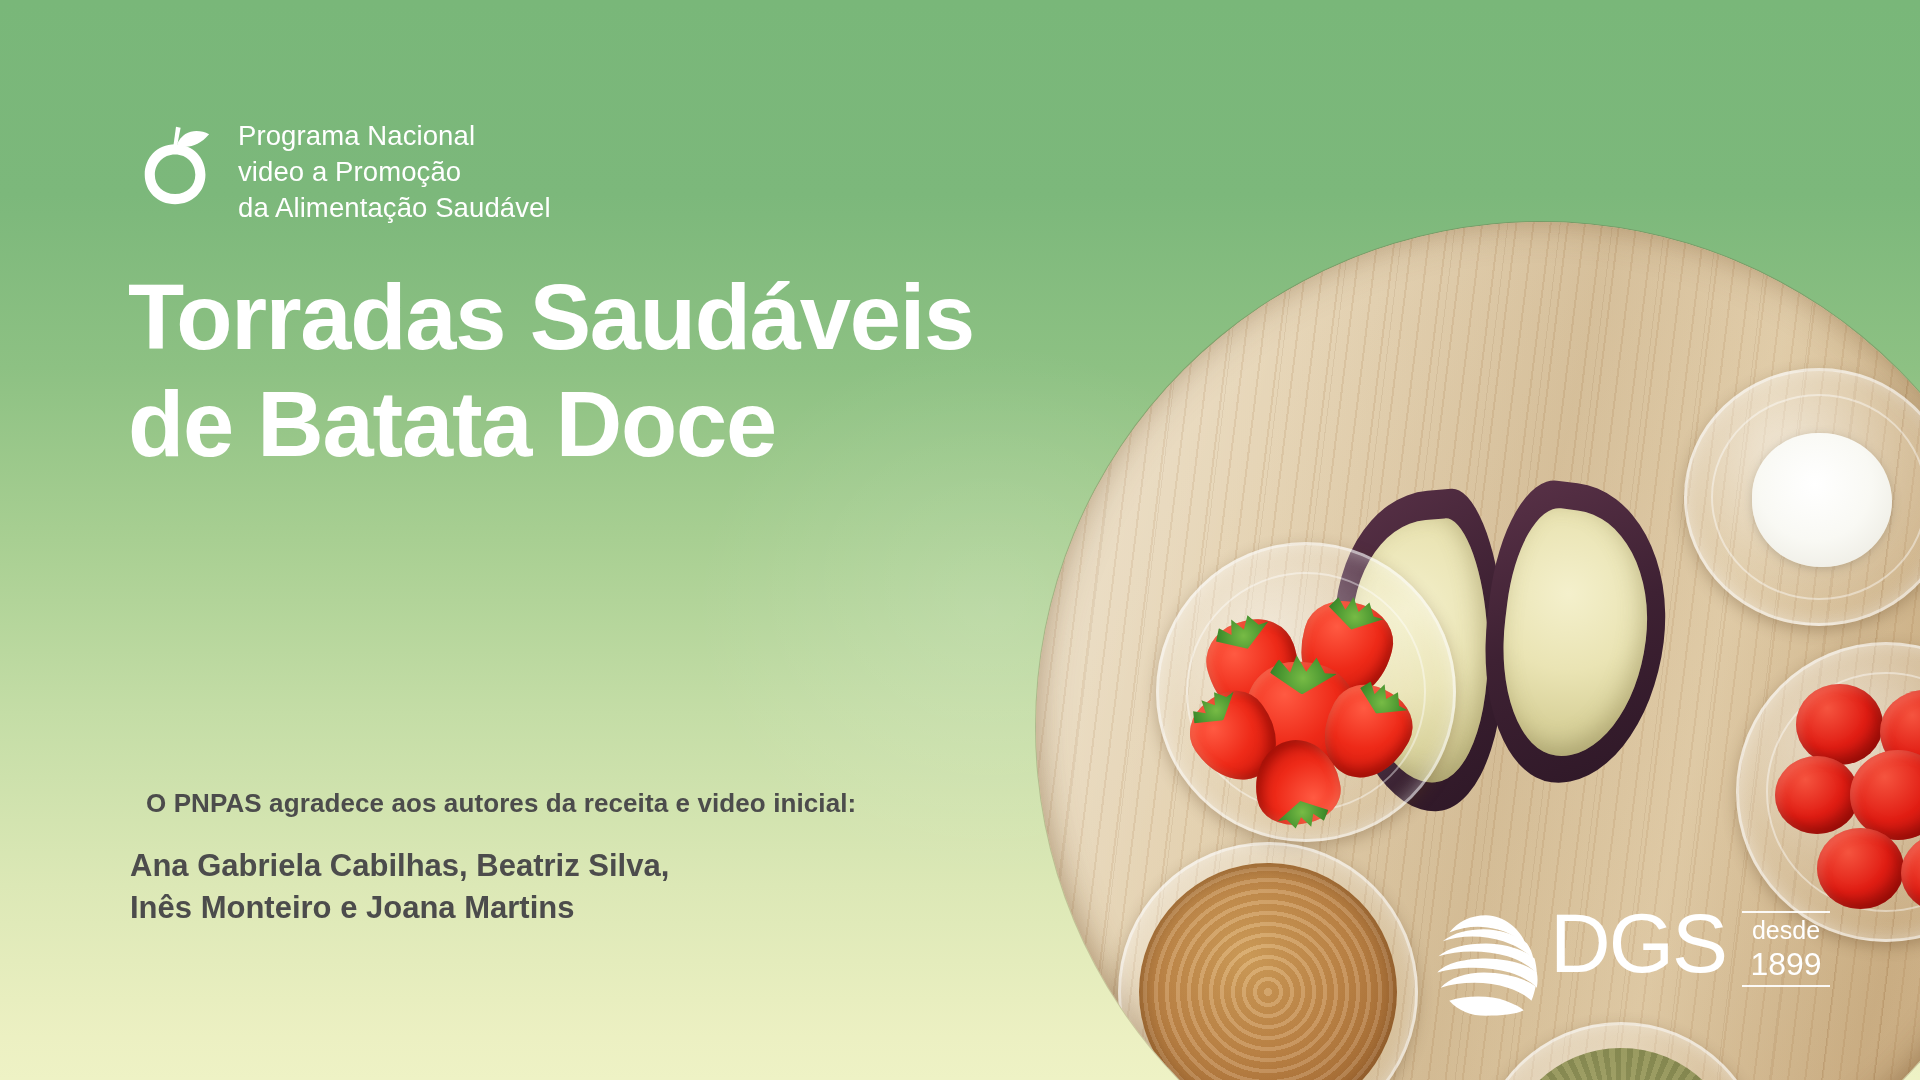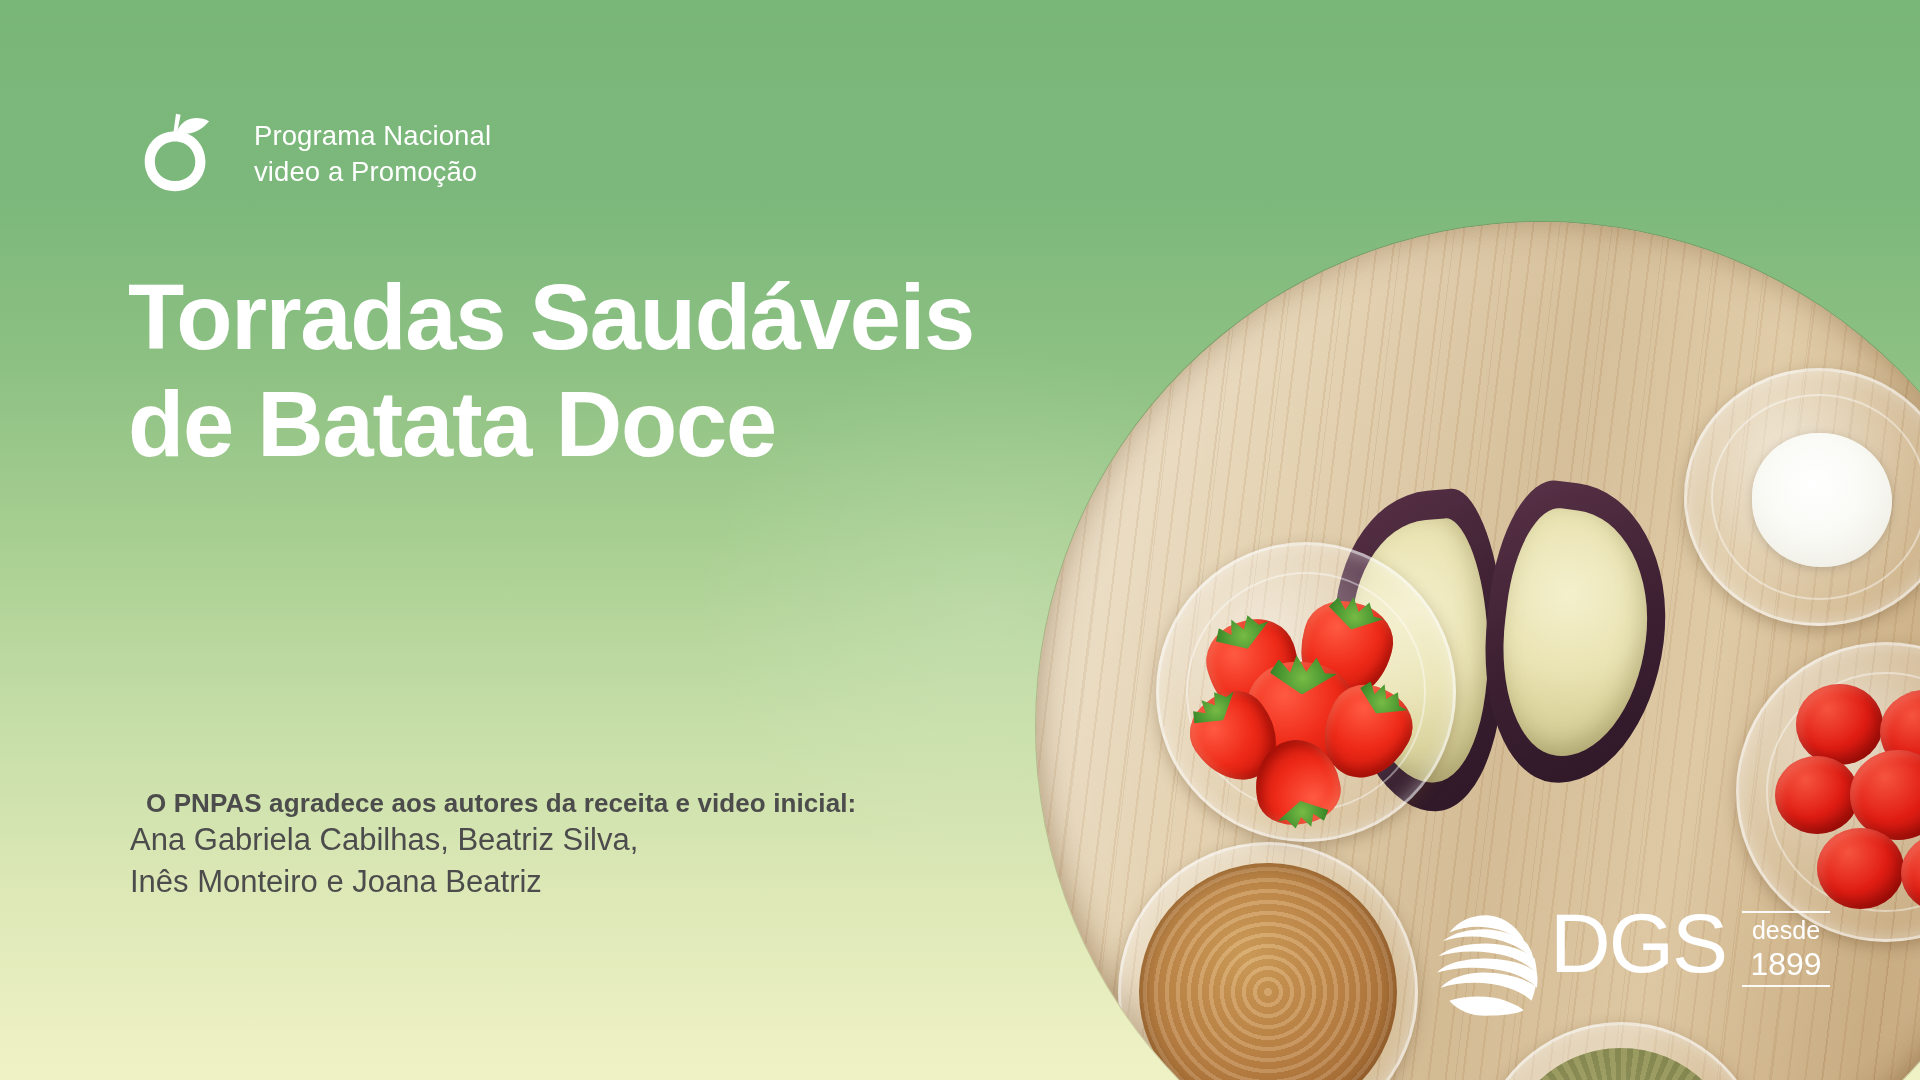--- a/index.html
+++ b/index.html
@@ -156,36 +156,36 @@
   #sp-left { left:0; top:8px; width:170px; height:320px;
     border-radius:62% 24% 48% 52% / 46% 40% 60% 54%; transform:rotate(-5deg); }
   #sp-left .sp-skin { border-radius:62% 24% 48% 52% / 46% 40% 60% 54%; }
   #sp-left .sp-flesh { border-radius:62% 24% 48% 52% / 46% 40% 60% 54%; }
   #sp-right { left:150px; top:0; width:178px; height:300px;
     border-radius:30% 60% 54% 48% / 42% 50% 52% 54%; transform:rotate(7deg); }
   #sp-right .sp-skin { border-radius:30% 60% 54% 48% / 42% 50% 52% 54%; }
   #sp-right .sp-flesh { border-radius:30% 60% 54% 48% / 42% 50% 52% 54%; }
 
   
-  #pnpas-logo { position:absolute; left:130px; top:105px; display:flex; align-items:flex-start; gap:32px; }
+  #pnpas-logo { position:absolute; left:130px; top:105px; display:flex; align-items:center; gap:16px; }
   #apple-icon { width:92px; height:95px; flex:0 0 auto; }
   #pnpas-text { color:#ffffff; font-size:27.5px; line-height:1.30; font-weight:400; letter-spacing:.1px; padding-top:13px; }
 
   
   #title {
     position:absolute; left:128px; top:264px;
     color:#ffffff; font-weight:bold;
     font-size:92px; line-height:1.16; letter-spacing:-1.2px;
   }
   #title .line { display:block; white-space:nowrap; }
 
   
   #credits { position:absolute; left:130px; top:788px; }
   #credits-lead { color:#4c4c4c; font-size:26px; font-weight:bold; letter-spacing:.1px;margin-left:16px; }
-  #credits-names { color:#4c4c4c; font-size:31px; font-weight:normal; line-height:1.35; }
+  #credits-names { margin-top:26px; color:#4c4c4c; font-size:31px; font-weight:bold; line-height:1.35; }
   #credits-names .line { display:block; white-space:nowrap; }
 
   
   #dgs-logo { position:absolute; left:1432px; top:905px; display:flex; align-items:flex-start; }
   #dgs-globe { width:108px; height:108px; margin-top:6px; flex:0 0 auto; }
   #dgs-right { margin-left:10px; }
   #dgs-top { display:flex; align-items:flex-start; }
   #dgs-word { color:#fff; font-weight:normal; font-size:84px; line-height:.92; letter-spacing:-2px; }
   #dgs-since { margin-left:16px; margin-top:6px; text-align:center; color:#fff; }
   #dgs-since .rule { height:2px; background:rgba(255,255,255,.92); width:88px; }
@@ -270,33 +270,34 @@
   <div id="pnpas-logo">
     <svg id="apple-icon" viewBox="0 0 100 100">
       <path d="M49 27 C29 27 16 42 16 60 C16 78 30 92 49 92 C68 92 82 78 82 60 C82 42 69 27 49 27 Z
                M49 38 C62 38 71 48 71 60 C71 72 62 81 49 81 C36 81 27 72 27 60 C27 48 36 38 49 38 Z" fill="#ffffff"></path>
       <path d="M47 30 L50 8 L55 9 L51 30 Z" fill="#ffffff"></path>
       <path d="M51 27 C58 11 74 10 86 16 C74 30 60 32 51 27 Z" fill="#ffffff"></path>
     </svg>
     <div id="pnpas-text">
       <div>Programa Nacional</div>
       <div>video a Promoção</div>
+      <div>da Alimentação Saudável</div>
     </div>
   </div>
 
   <h1 id="title">
     <span class="line">Torradas Saudáveis</span>
     <span class="line">de Batata Doce</span>
   </h1>
 
   <div id="credits">
     <div id="credits-lead">O PNPAS agradece aos autores da receita e video inicial:</div>
     <div id="credits-names">
       <span class="line">Ana Gabriela Cabilhas, Beatriz Silva,</span>
-      <span class="line">Inês Monteiro e Joana Beatriz</span>
+      <span class="line">Inês Monteiro e Joana Martins</span>
     </div>
   </div>
 
   <div id="dgs-logo">
     <svg id="dgs-globe" viewBox="0 0 100 100">
       <g fill="#ffffff">
         <path d="M50 4 C36 4 24 10 16 20 C30 14 46 13 60 17 C72 20 82 26 88 34 C84 19 68 4 50 4 Z"></path>
         <path d="M10 28 C26 22 48 22 66 28 C78 32 88 38 94 45 C93 39 91 34 88 30 C78 22 62 17 48 17 C34 17 20 20 10 28 Z"></path>
         <path d="M6 42 C24 36 50 36 70 42 C82 46 92 52 97 58 C97 53 96 48 95 44 C86 36 68 30 50 30 C32 30 14 34 6 42 Z"></path>
         <path d="M5 57 C24 51 52 51 72 57 C84 61 93 66 97 71 C98 66 98 61 97 57 C88 49 68 44 50 44 C32 44 12 48 5 57 Z"></path>

